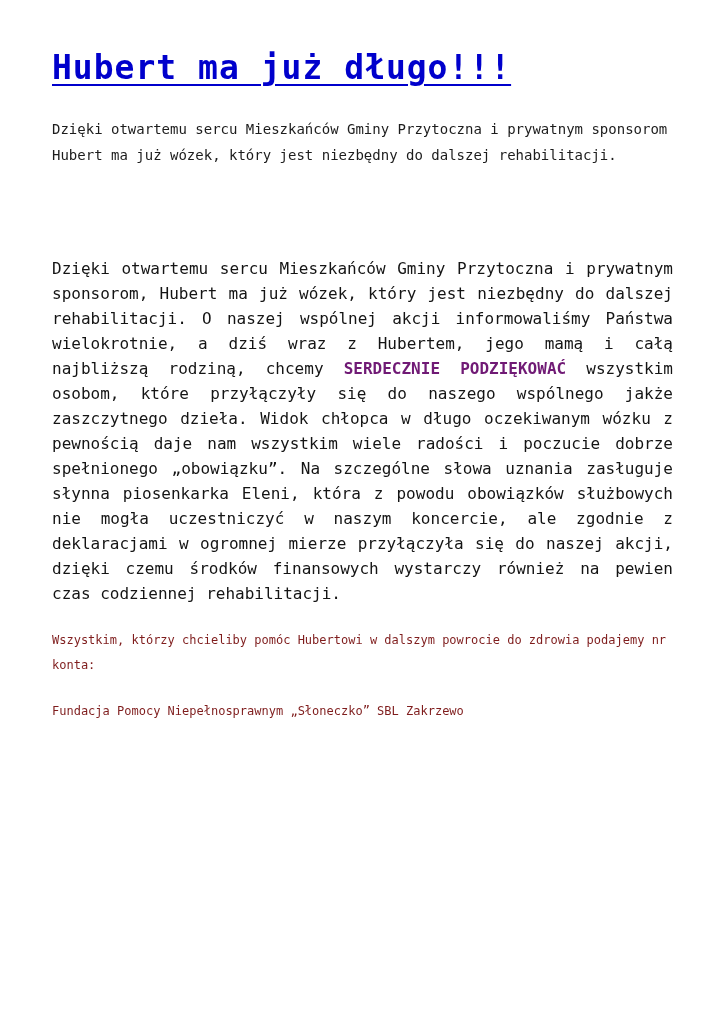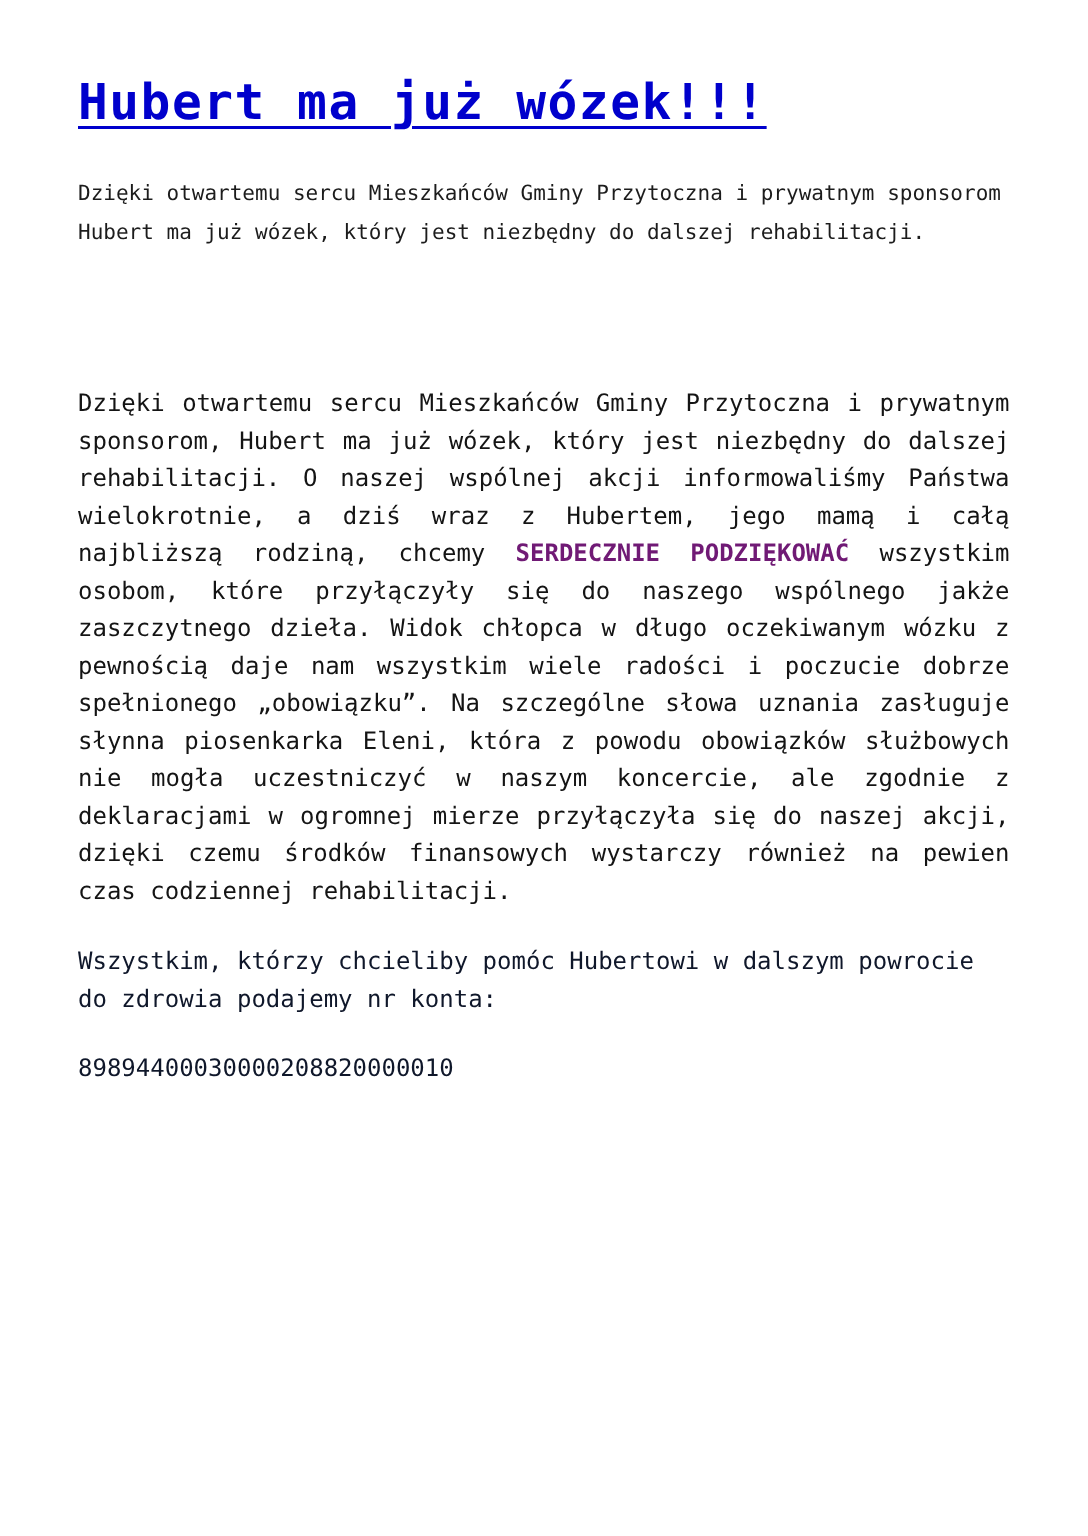--- a/index.html
+++ b/index.html
@@ -39,41 +39,41 @@
     line-height: 25px;
     text-align: justify;
     margin-bottom: 22px;
     color: #141414;
   }
   p.body-text strong {
     font-weight: bold;
     color: #701a75;
   }
   p.normal {
-    font-size: 16px;
+    font-size: 12px;
     line-height: 25px;
     margin-bottom: 21px;
-    color: #0f172a;
+    color: #7f1d1d;
   }
   p.small {
     font-size: 13px;
     line-height: 20px;
     color: #141414;
   }
 </style>
 </head>
 <body>
 
 <main class="page">
 
-  <h1 class="title"><a href="#">Hubert ma już wózek!!!</a></h1>
+  <h1 class="title"><a href="#">Hubert ma już długo!!!</a></h1>
 
   <p class="lead">Dzięki otwartemu sercu Mieszkańców Gminy Przytoczna i prywatnym sponsorom Hubert ma już wózek, który jest niezbędny do dalszej rehabilitacji.</p>
 
   <p class="body-text"><span>Dzięki otwartemu sercu Mieszkańców Gminy Przytoczna i prywatnym sponsorom, Hubert ma już wózek, który jest niezbędny do dalszej rehabilitacji. O naszej wspólnej akcji informowaliśmy Państwa wielokrotnie, a dziś wraz z Hubertem, jego mamą i całą najbliższą rodziną, chcemy </span><strong>SERDECZNIE PODZIĘKOWAĆ</strong><span> wszystkim osobom, które przyłączyły się do naszego wspólnego jakże zaszczytnego dzieła. Widok chłopca w długo oczekiwanym wózku z pewnością daje nam wszystkim wiele radości i poczucie dobrze spełnionego „obowiązku”. Na szczególne słowa uznania zasługuje słynna piosenkarka Eleni, która z powodu obowiązków służbowych nie mogła uczestniczyć w naszym koncercie, ale zgodnie z deklaracjami w ogromnej mierze przyłączyła się do naszej akcji, dzięki czemu środków finansowych wystarczy również na pewien czas codziennej rehabilitacji.</span></p>
 
   <p class="normal">Wszystkim, którzy chcieliby pomóc Hubertowi w dalszym powrocie do zdrowia podajemy nr konta:</p>
 
+  <p class="normal">Fundacja Pomocy Niepełnosprawnym „Słoneczko” SBL Zakrzewo</p>
 
-  <p class="normal">89894400030000208820000010</p>
 
 
 </main>
 
 </body></html>

